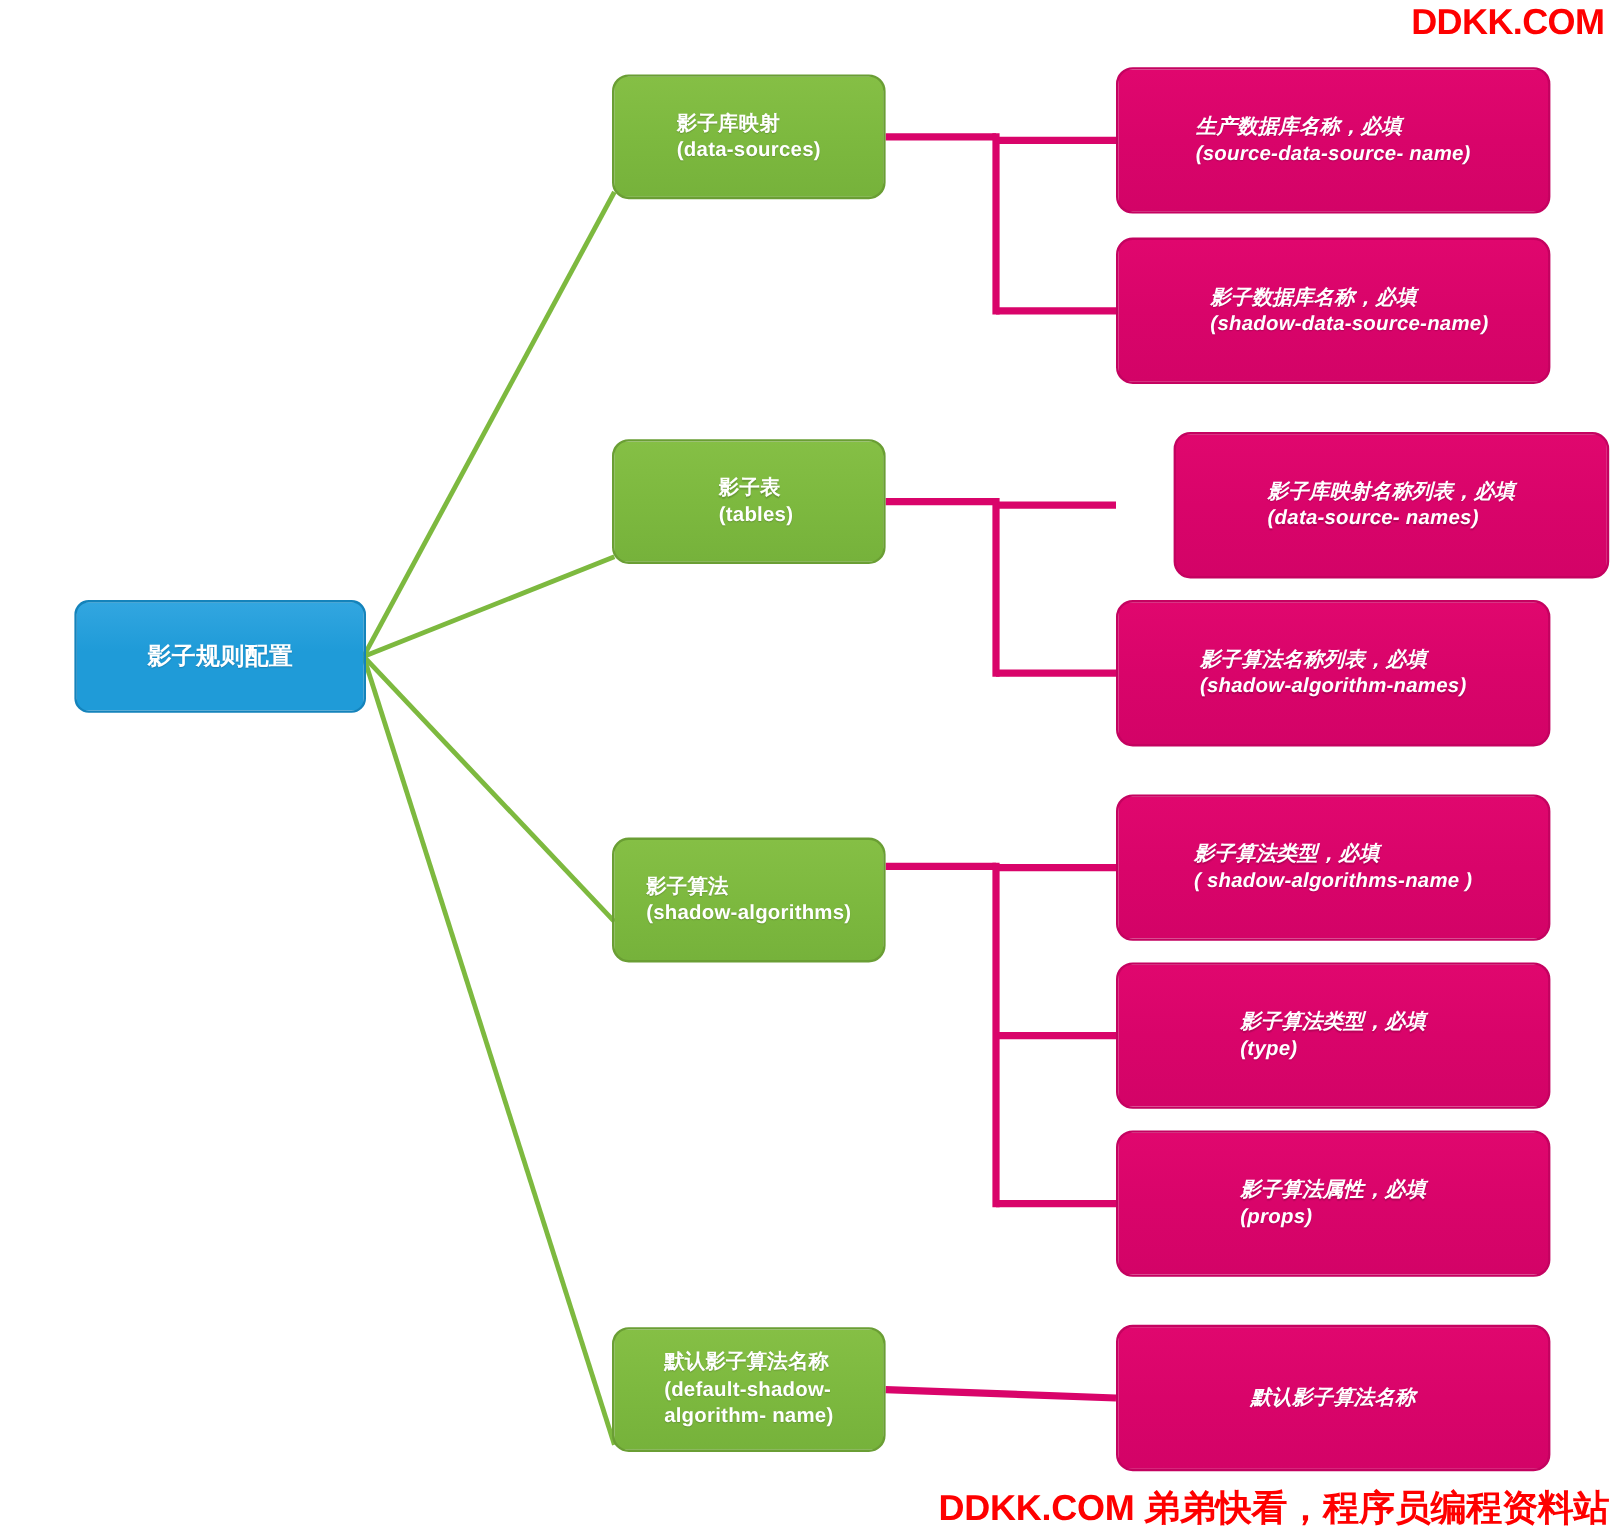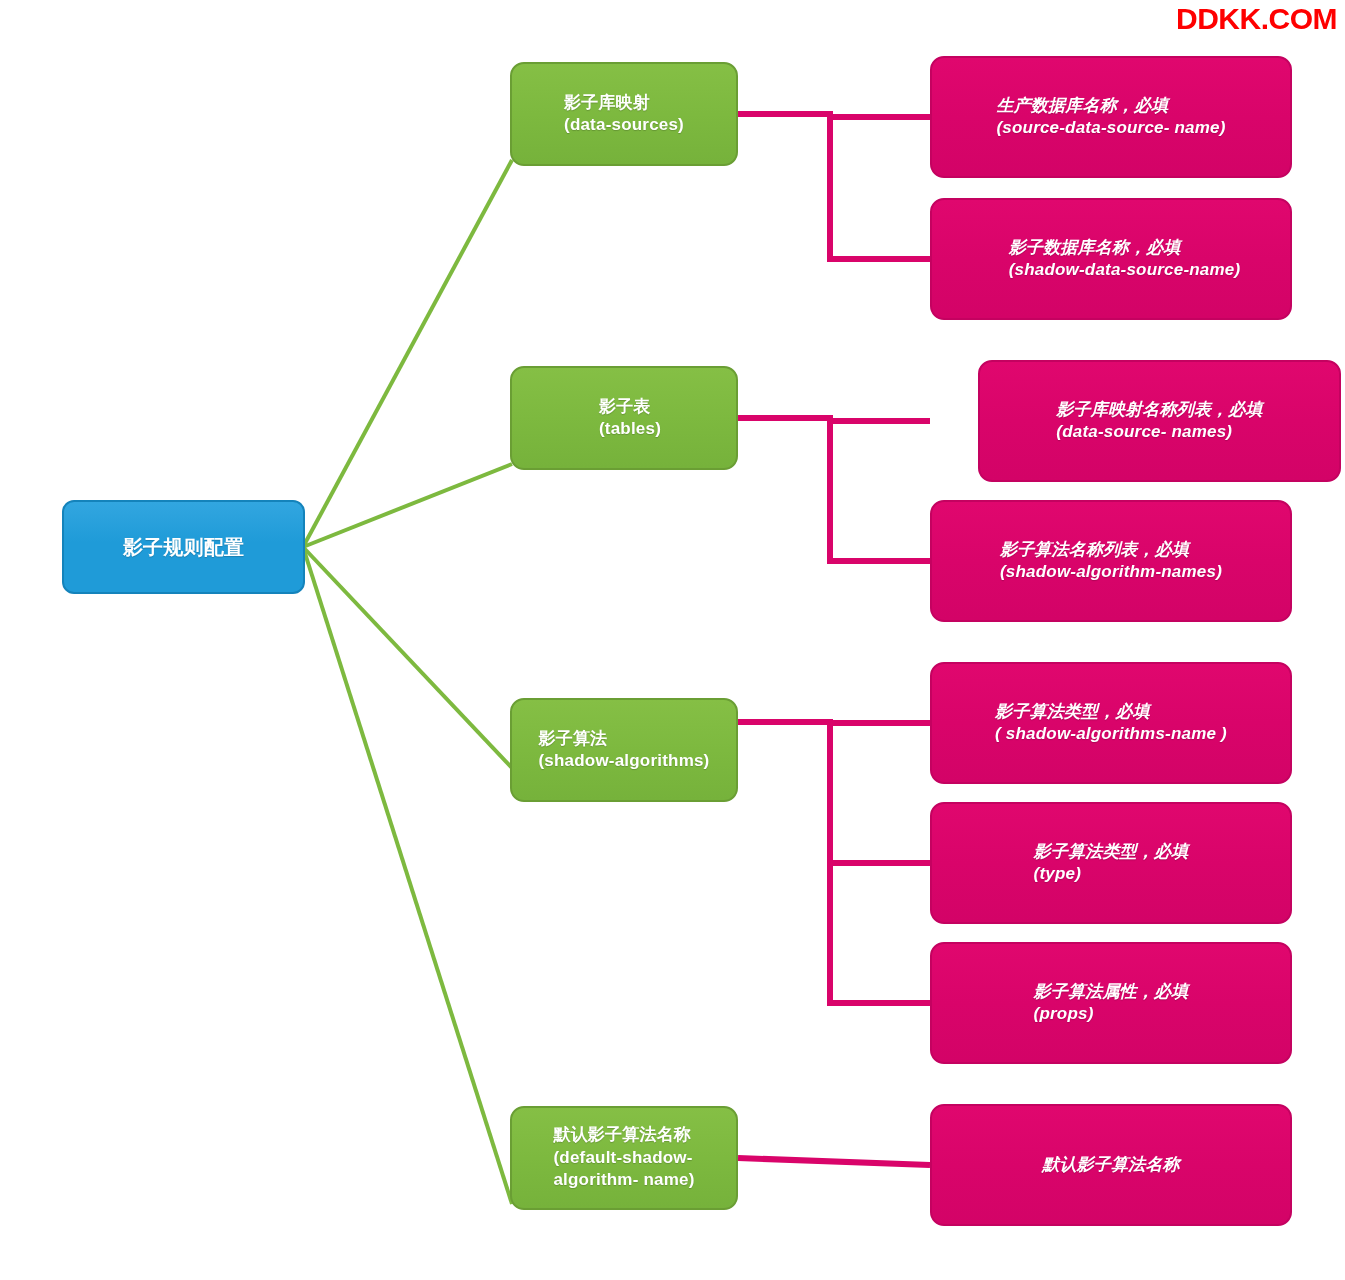--- a/index.html
+++ b/index.html
@@ -165,14 +165,15 @@
       <div class="node leaf" style="left: 930px; top: 942px; width: 362px; height: 122px;">
         <span class="node-text">影子算法属性，必填
 (props)</span>
       </div>
       <div class="node leaf" style="left: 930px; top: 1104px; width: 362px; height: 122px;">
         <span class="node-text">默认影子算法名称</span>
       </div>
     </div>
 
   <div class="watermark" id="wm-top">DDKK.COM</div>
+  <div class="watermark" id="wm-bottom">DDKK.COM 弟弟快看，程序员编程资料站</div>
 
 </div>
 
 </body></html>

